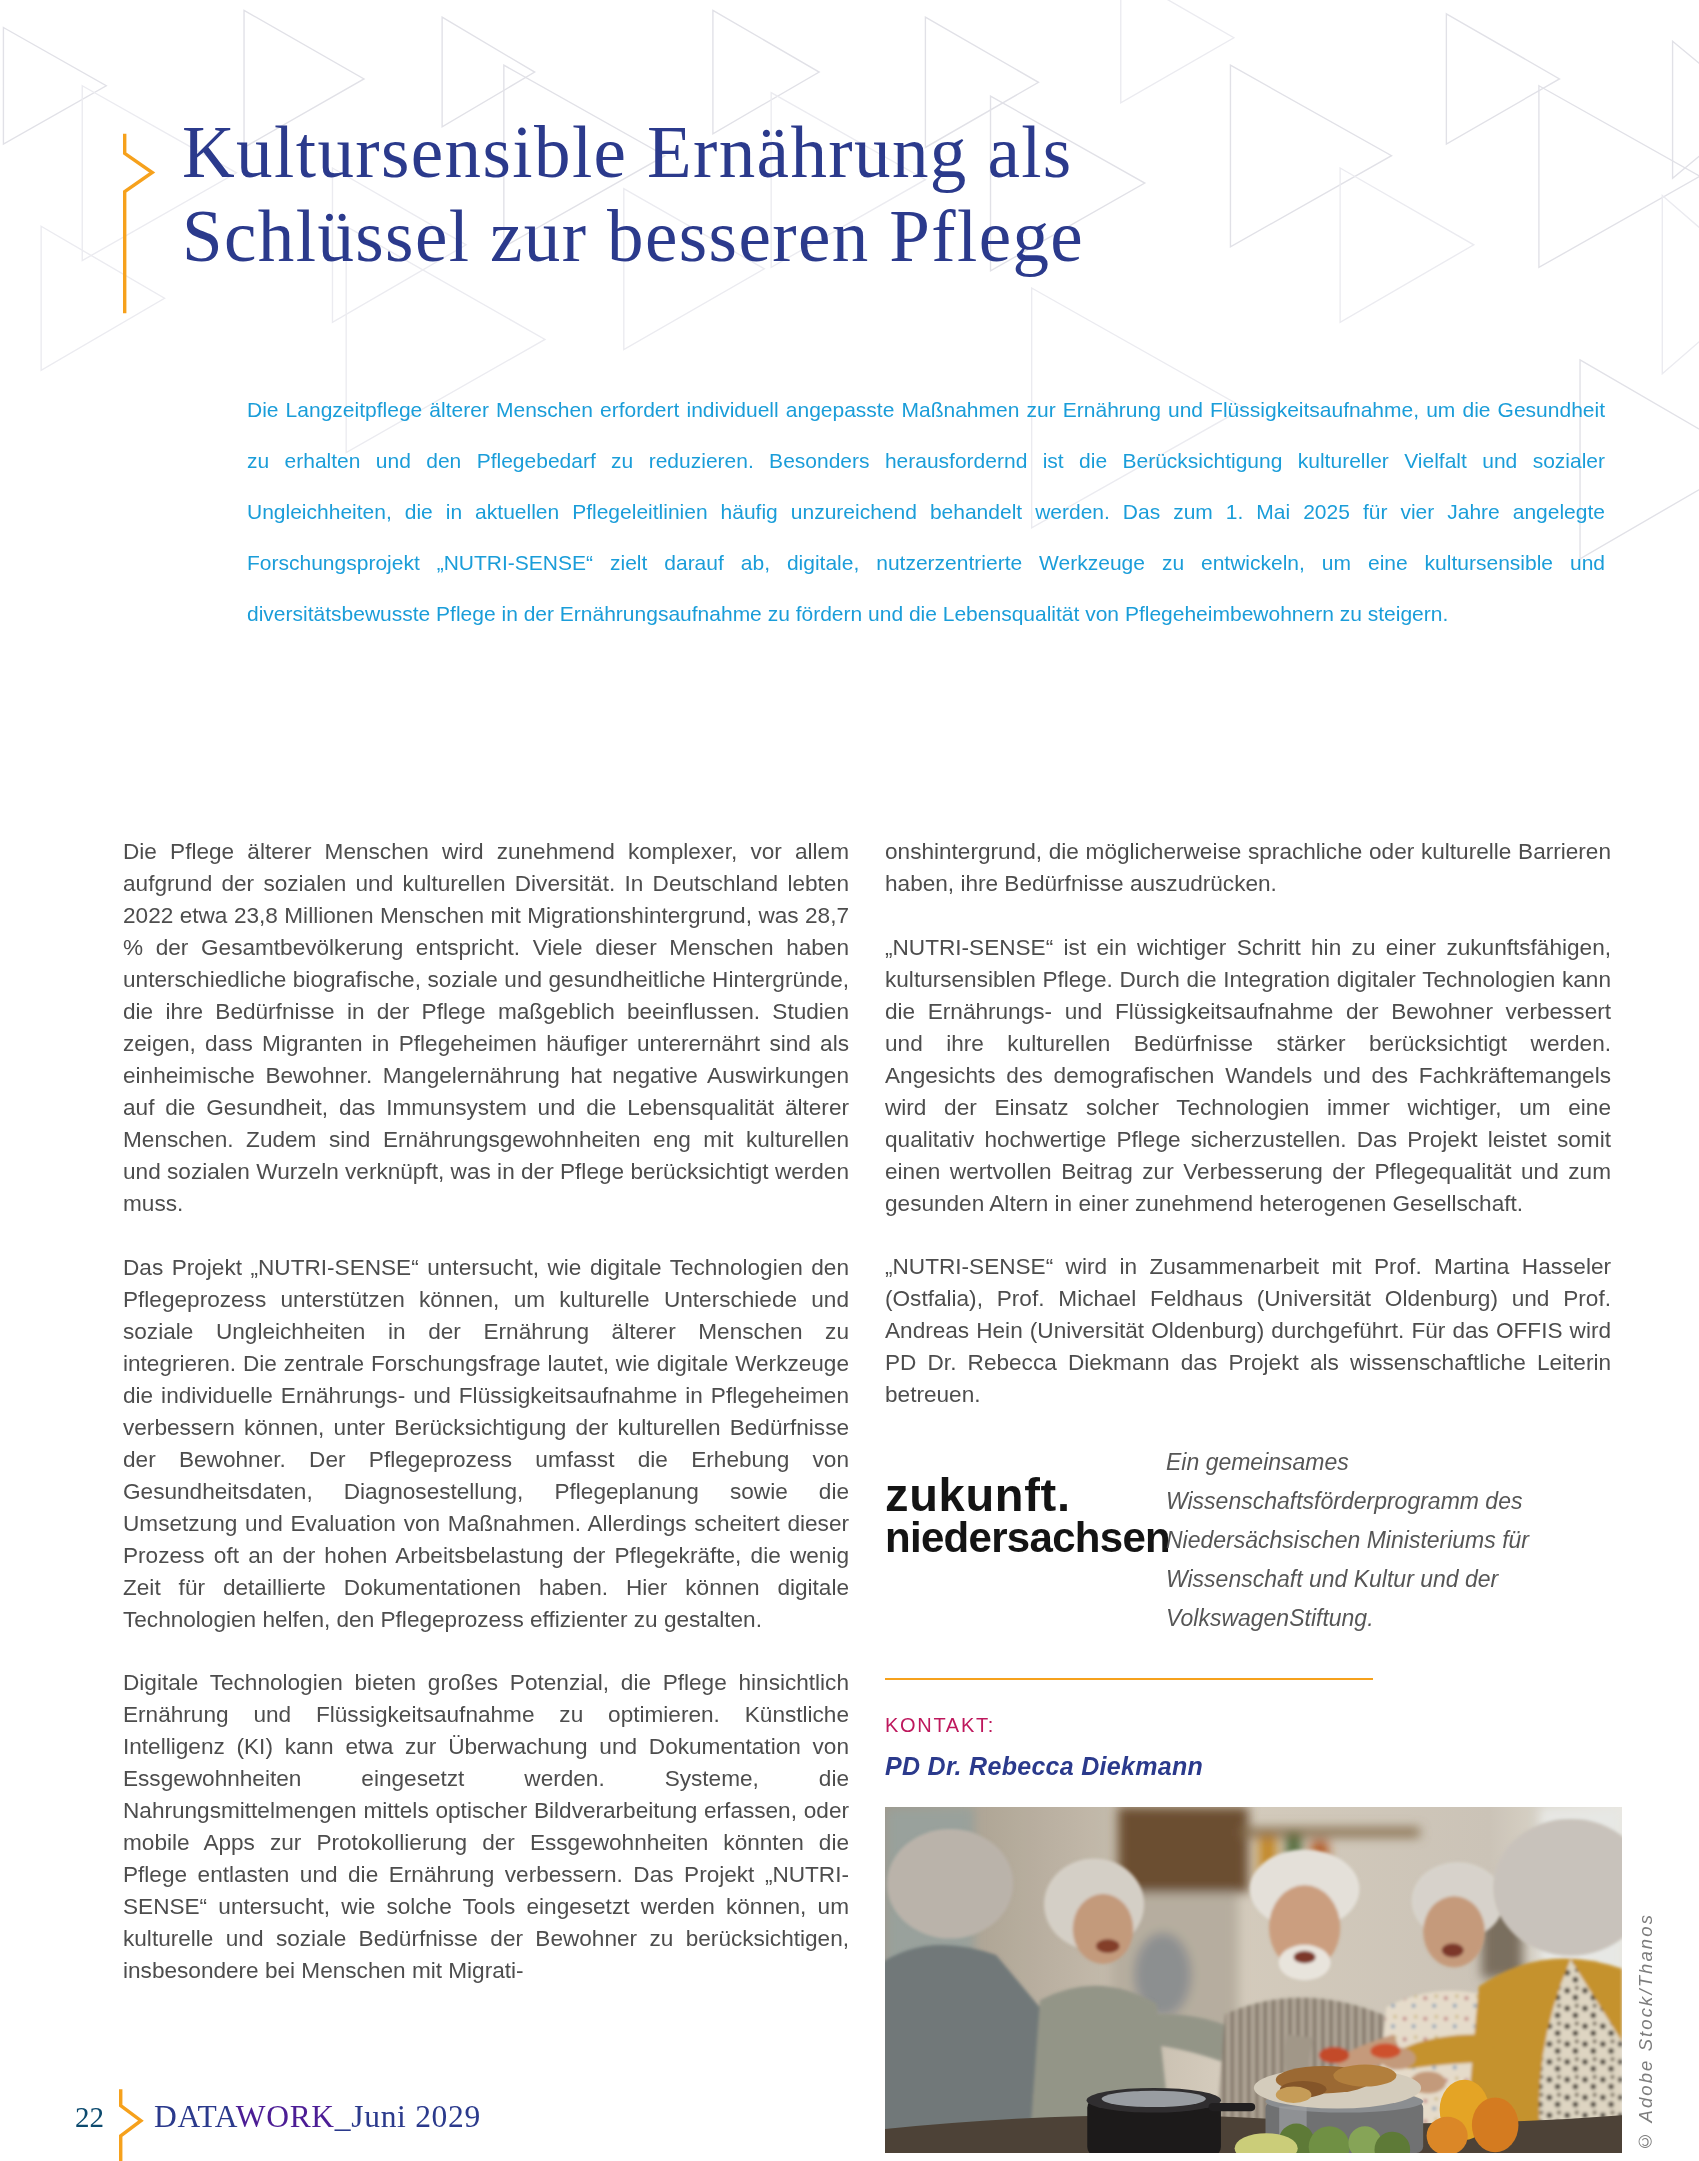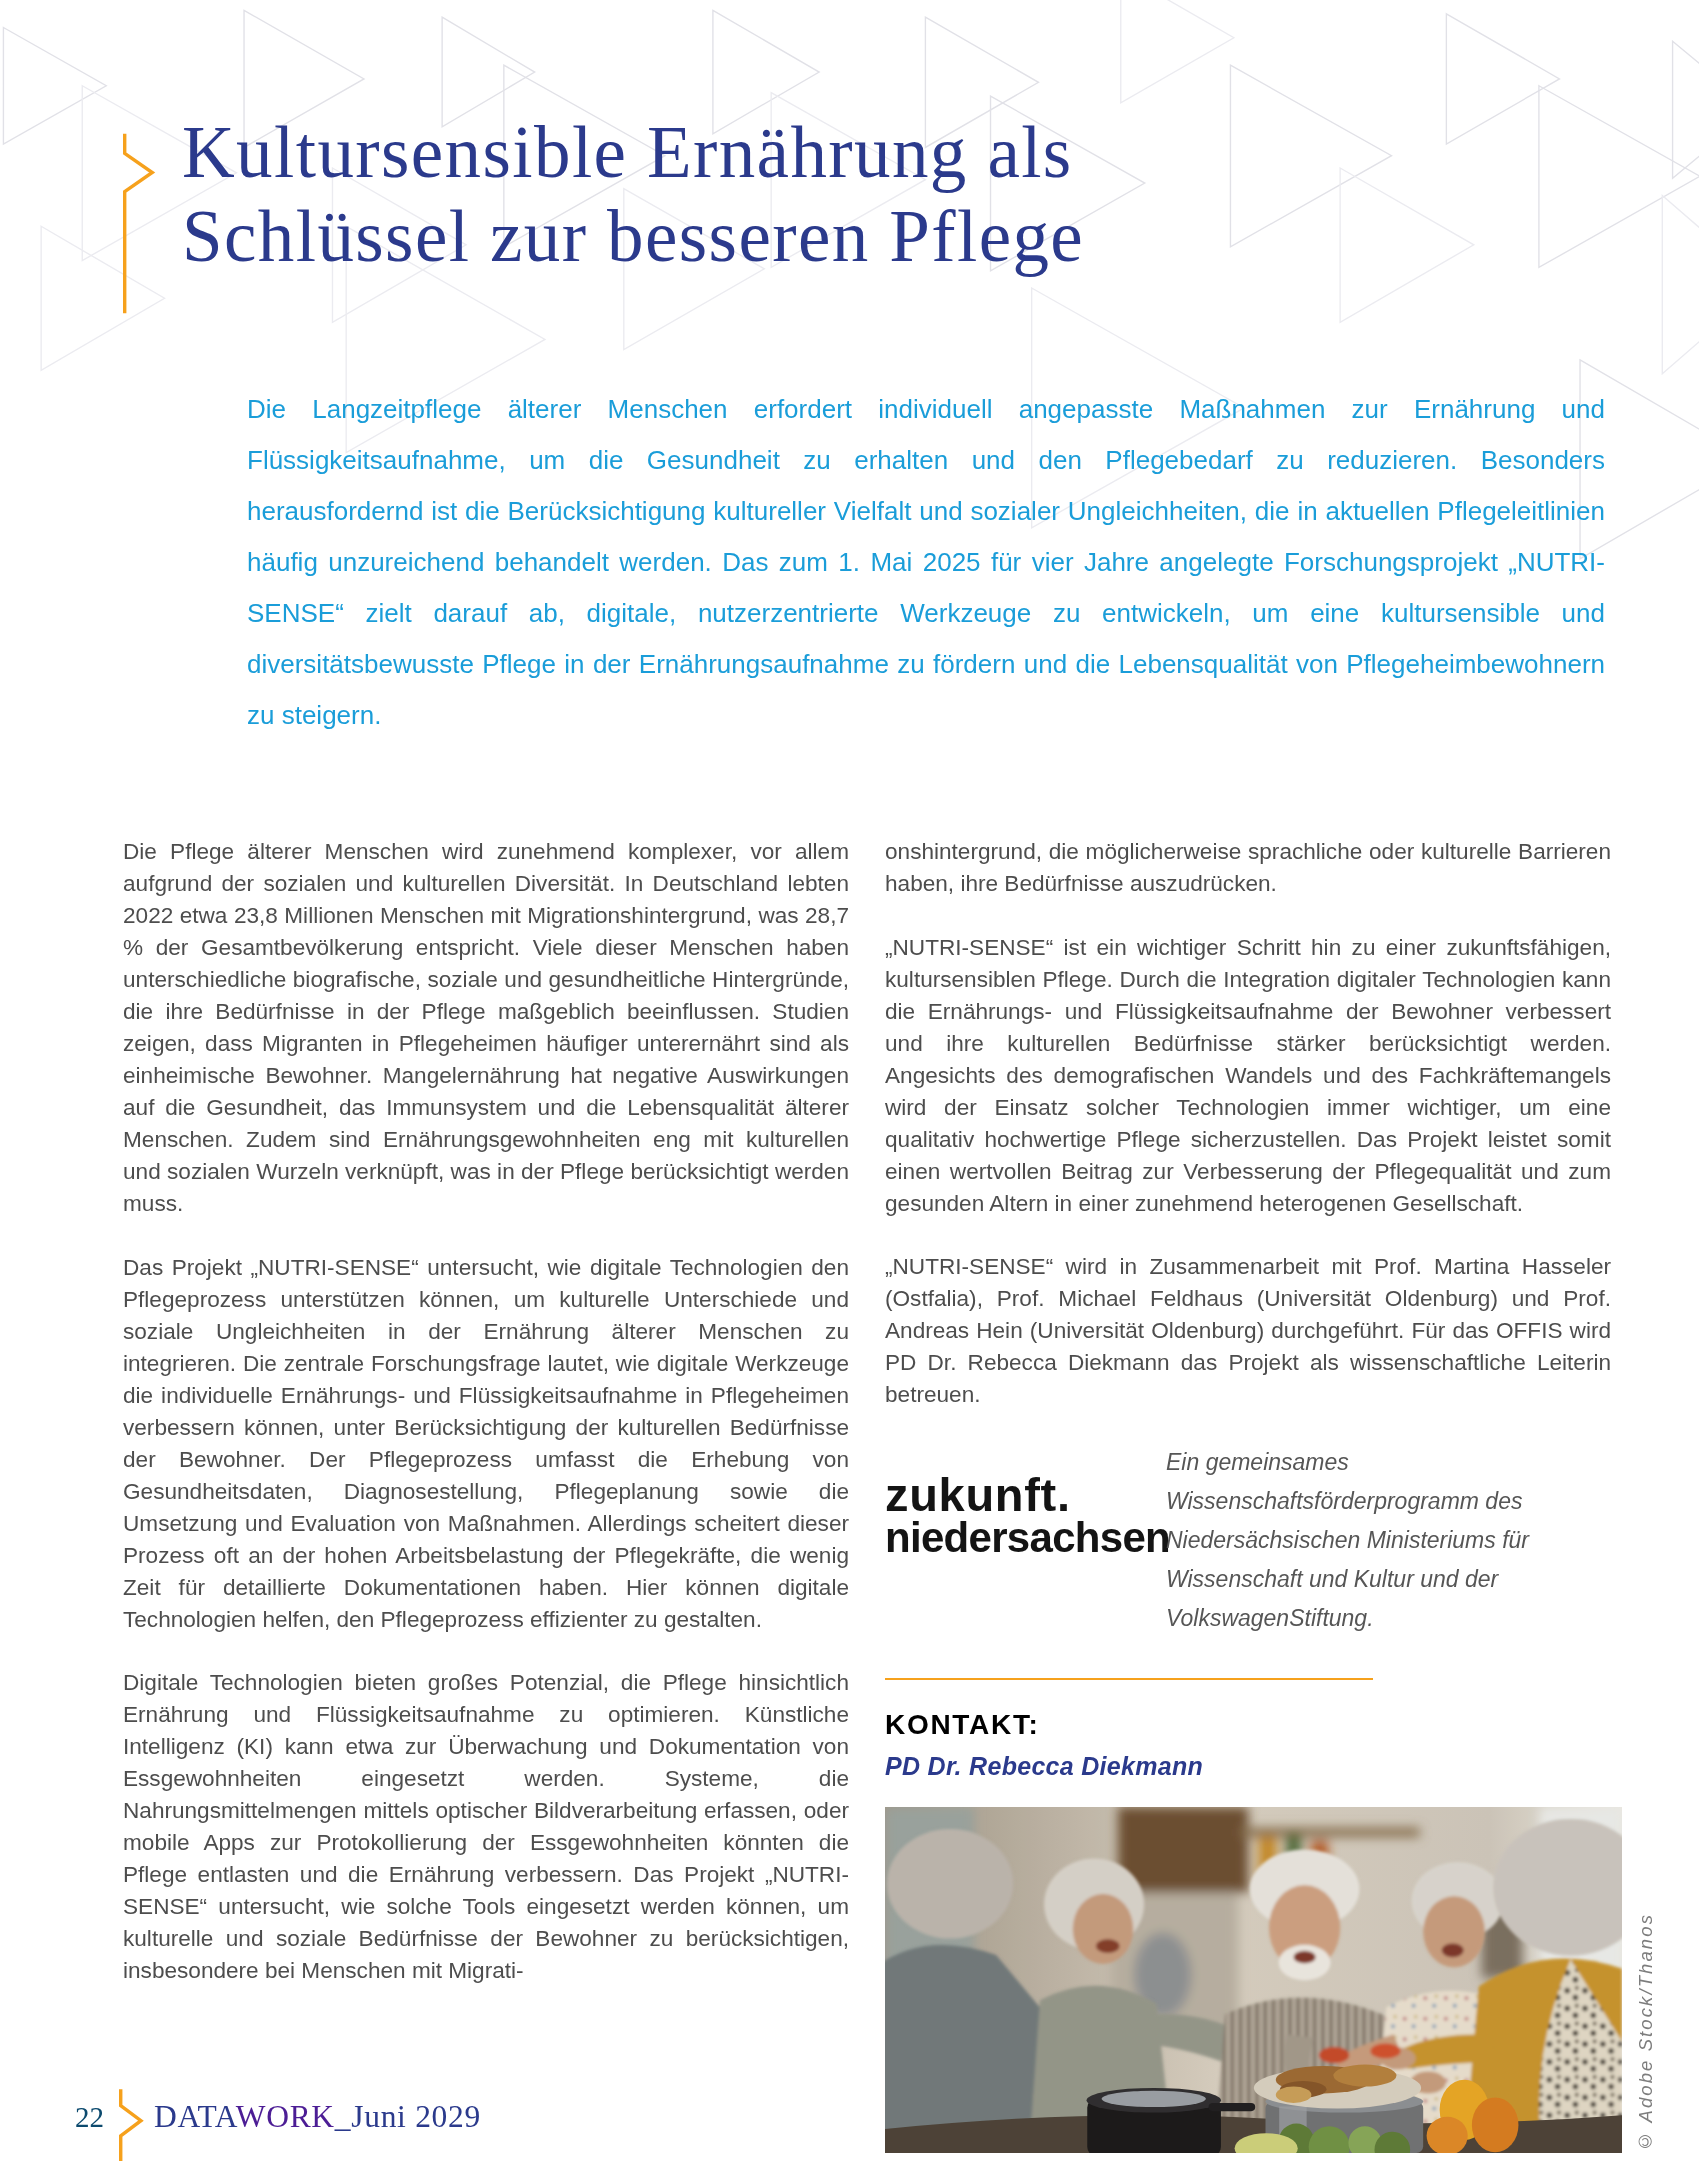--- a/index.html
+++ b/index.html
@@ -34,21 +34,21 @@
     font-size: 73px;
     line-height: 84px;
     letter-spacing: 1.4px;
   }
   h1.title .title-line { display: block; }
 
   
   .intro {
     position: absolute; left: 247px; top: 384px; width: 1358px;
     color: #1a9dd9;
-    font-size: 26px;
+    font-size: 21px;
     line-height: 51px;
     font-weight: 500;
     text-align: justify;
   }
 
   
   .columns {
     position: absolute; left: 123px; top: 836px; width: 1489px;
     display: flex; gap: 36px;
     color: #4d4d4d;
@@ -78,23 +78,23 @@
     text-align: left;
   }
 
   .contact-divider {
     width: 488px; height: 0;
     border-top: 2.7px solid #f6a11c;
     margin-top: 40px;
   }
   .contact-label {
     margin-top: 29px;
-    color: #000000;
-    font-size: 28px;
-    font-weight: 700;
+    color: #be185d;
+    font-size: 20px;
+    font-weight: 400;
     letter-spacing: 1.7px;
   }
   .contact-name {
     margin-top: 9.6px;
     color: #2b3a8c;
     font-size: 25px;
     font-style: italic;
     font-weight: 700;
     letter-spacing: 0.3px;
   }

